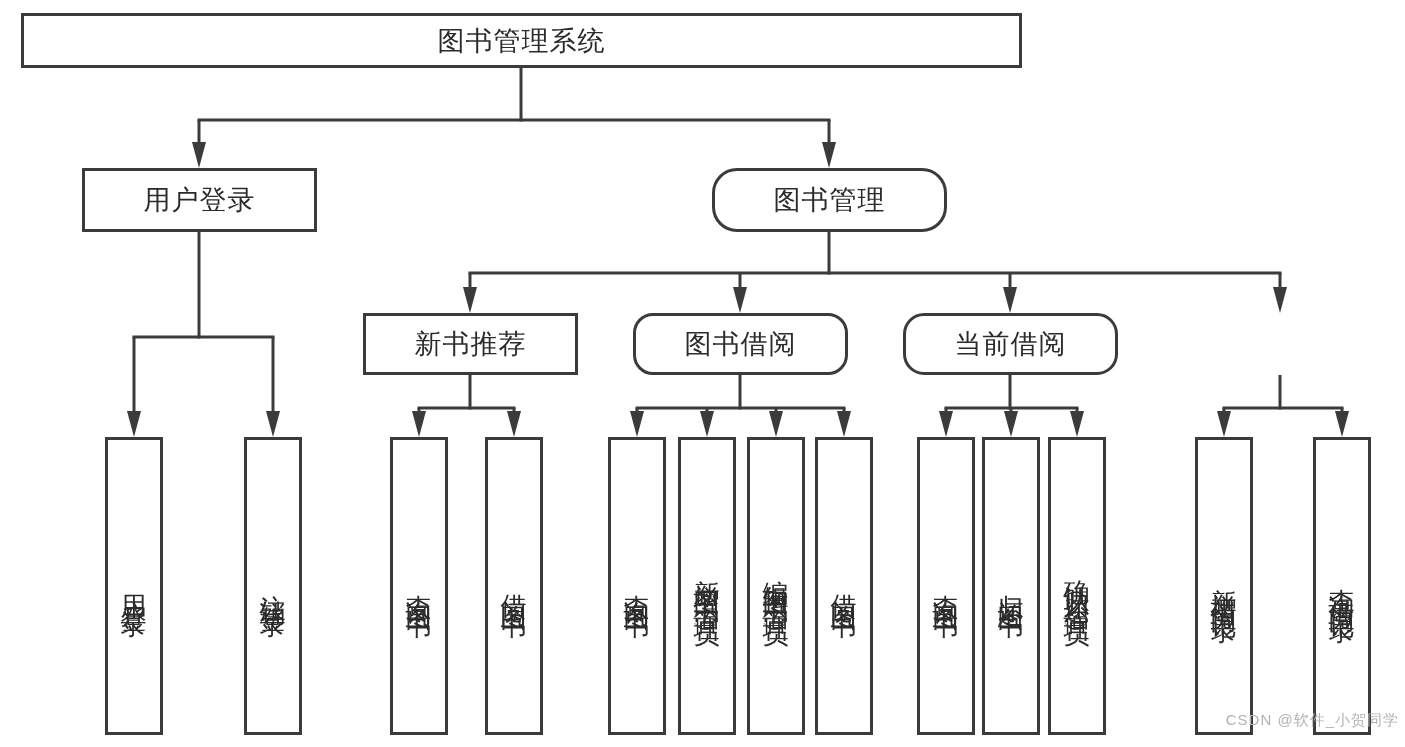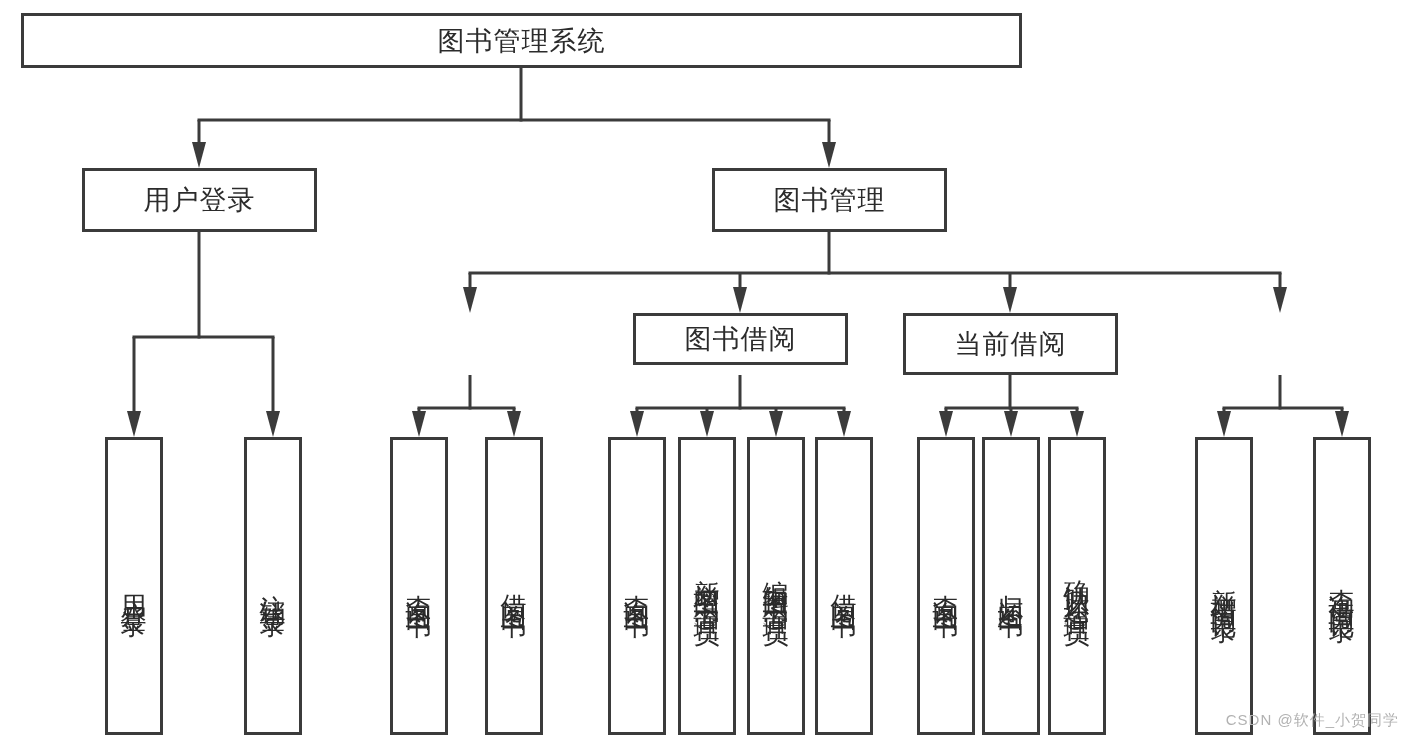--- a/index.html
+++ b/index.html
@@ -123,28 +123,31 @@
     </g>
   </svg>
 
   <div class="node" style="left:21px;top:13px;width:1001px;height:55px;">
     <span>图书管理系统</span>
   </div>
 
   <div class="node" style="left:82px;top:168px;width:235px;height:64px;">
     <span>用户登录</span>
   </div>
-  <div class="node" style="left:712px;top:168px;width:235px;height:64px;">
+  <div class="node" style="left:712px;top:168px;width:235px;height:64px;border-radius:25px;">
     <span>图书管理</span>
   </div>
 
-  <div class="node" style="left:633px;top:313px;width:215px;height:52px;">
+  <div class="node" style="left:363px;top:313px;width:215px;height:62px;">
+    <span>新书推荐</span>
+  </div>
+  <div class="node" style="left:633px;top:313px;width:215px;height:62px;border-radius:20px;">
     <span>图书借阅</span>
   </div>
-  <div class="node" style="left:903px;top:313px;width:215px;height:62px;">
+  <div class="node" style="left:903px;top:313px;width:215px;height:62px;border-radius:21px;">
     <span>当前借阅</span>
   </div>
 
   <div class="node leaf" style="left:105px;">
     <span>用户登录</span>
   </div>
   <div class="node leaf" style="left:244px;">
     <span>注销登录</span>
   </div>
 

